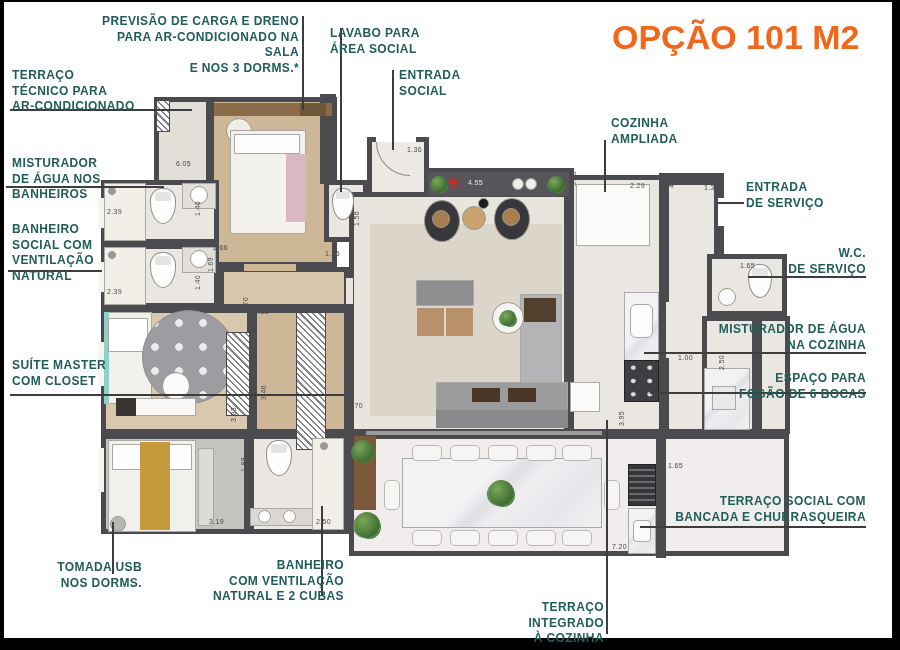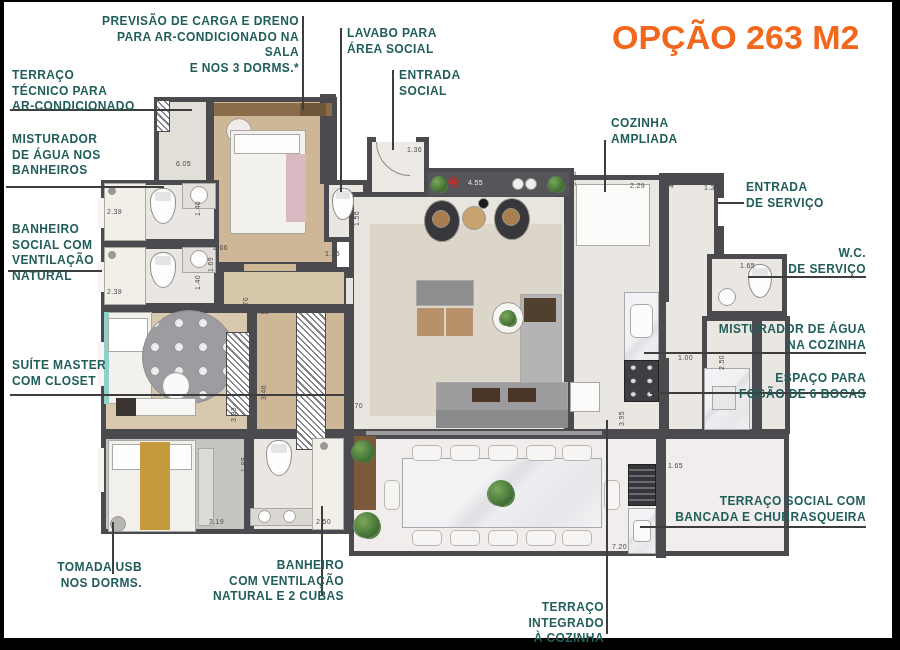--- a/index.html
+++ b/index.html
@@ -25,21 +25,21 @@
   .dim{font-size:7px;color:#4a4a4a;letter-spacing:.3px;white-space:nowrap}
   .dim.rot{transform:rotate(-90deg);transform-origin:left top}
   .callout{font-weight:bold;font-size:12px;line-height:1.3;color:#215e5a;letter-spacing:.4px;white-space:pre-line;text-transform:uppercase}
   .callout.r{text-align:right}
   .leader{background:#3d3d3d}
 </style>
 </head>
 <body>
 
 <div class="canvas">
-  <div class="abs title" style="left:608px;top:16px">OPÇÃO 263 M2</div>
+  <div class="abs title" style="left:608px;top:16px">OPÇÃO 101 M2</div>
   <div class="abs" id="plan-rooms" style="left:0;top:0">
       <div class="abs room" style="left: 150px; top: 95px; width: 57px; height: 170px; background: rgb(226, 223, 217);"></div>
       <div class="abs room" style="left: 205px; top: 95px; width: 128px; height: 170px; background: rgb(205, 183, 151);"></div>
       <div class="abs room" style="left: 97px; top: 178px; width: 118px; height: 64px; background: rgb(234, 231, 226);"></div>
       <div class="abs room" style="left: 97px; top: 242px; width: 118px; height: 64px; background: rgb(234, 231, 226);"></div>
       <div class="abs room" style="left: 215px; top: 265px; width: 130px; height: 42px; background: rgb(214, 198, 170);"></div>
       <div class="abs room" style="left: 97px; top: 306px; width: 151px; height: 126px; background: rgb(216, 201, 174);"></div>
       <div class="abs room" style="left: 248px; top: 306px; width: 97px; height: 126px; background: rgb(205, 183, 151);"></div>
       <div class="abs room" style="left: 97px; top: 432px; width: 148px; height: 100px; background: rgb(198, 196, 193);"></div>
       <div class="abs room" style="left: 245px; top: 432px; width: 100px; height: 100px; background: rgb(234, 231, 226);"></div>
@@ -180,21 +180,21 @@
       <div class="abs leader" style="left: 2px; top: 184px; width: 158px; height: 2px;"></div>
       <div class="abs leader" style="left: 4px; top: 268px; width: 94px; height: 2px;"></div>
       <div class="abs leader" style="left: 6px; top: 392px; width: 334px; height: 2px;"></div>
       <div class="abs leader" style="left: 108px; top: 520px; width: 2px; height: 52px;"></div>
       <div class="abs leader" style="left: 317px; top: 504px; width: 2px; height: 90px;"></div>
     </div>
   <div class="abs" id="plan-callouts" style="left:0;top:0">
       <div class="abs callout r" style="left: 80px; top: 12px; width: 215px;">PREVISÃO DE CARGA E DRENO
 PARA AR-CONDICIONADO NA SALA
 E NOS 3 DORMS.*</div>
-      <div class="abs callout" style="left: 343px; top: 24px; width: 110px;">LAVABO PARA
+      <div class="abs callout" style="left: 326px; top: 24px; width: 110px;">LAVABO PARA
 ÁREA SOCIAL</div>
       <div class="abs callout" style="left: 395px; top: 66px; width: 80px;">ENTRADA
 SOCIAL</div>
       <div class="abs callout" style="left: 607px; top: 114px; width: 90px;">COZINHA
 AMPLIADA</div>
       <div class="abs callout" style="left: 742px; top: 178px; width: 95px;">ENTRADA
 DE SERVIÇO</div>
       <div class="abs callout r" style="left: 760px; top: 244px; width: 102px;">W.C.
 DE SERVIÇO</div>
       <div class="abs callout r" style="left: 650px; top: 320px; width: 212px;">MISTURADOR DE ÁGUA
@@ -202,21 +202,21 @@
       <div class="abs callout r" style="left: 690px; top: 369px; width: 172px;">ESPAÇO PARA
 FOGÃO DE 6 BOCAS</div>
       <div class="abs callout r" style="left: 636px; top: 492px; width: 226px;">TERRAÇO SOCIAL COM
 BANCADA E CHURRASQUEIRA</div>
       <div class="abs callout r" style="left: 518px; top: 598px; width: 82px;">TERRAÇO
 INTEGRADO
 À COZINHA</div>
       <div class="abs callout" style="left: 8px; top: 66px; width: 140px;">TERRAÇO
 TÉCNICO PARA
 AR-CONDICIONADO</div>
-      <div class="abs callout" style="left: 8px; top: 130px; width: 110px;">MISTURADOR
+      <div class="abs callout" style="left: 8px; top: 154px; width: 110px;">MISTURADOR
 DE ÁGUA NOS
 BANHEIROS</div>
       <div class="abs callout" style="left: 8px; top: 220px; width: 115px;">BANHEIRO
 SOCIAL COM
 VENTILAÇÃO
 NATURAL</div>
       <div class="abs callout" style="left: 8px; top: 356px; width: 130px;">SUÍTE MASTER
 COM CLOSET</div>
       <div class="abs callout r" style="left: 28px; top: 558px; width: 110px;">TOMADA USB
 NOS DORMS.</div>

